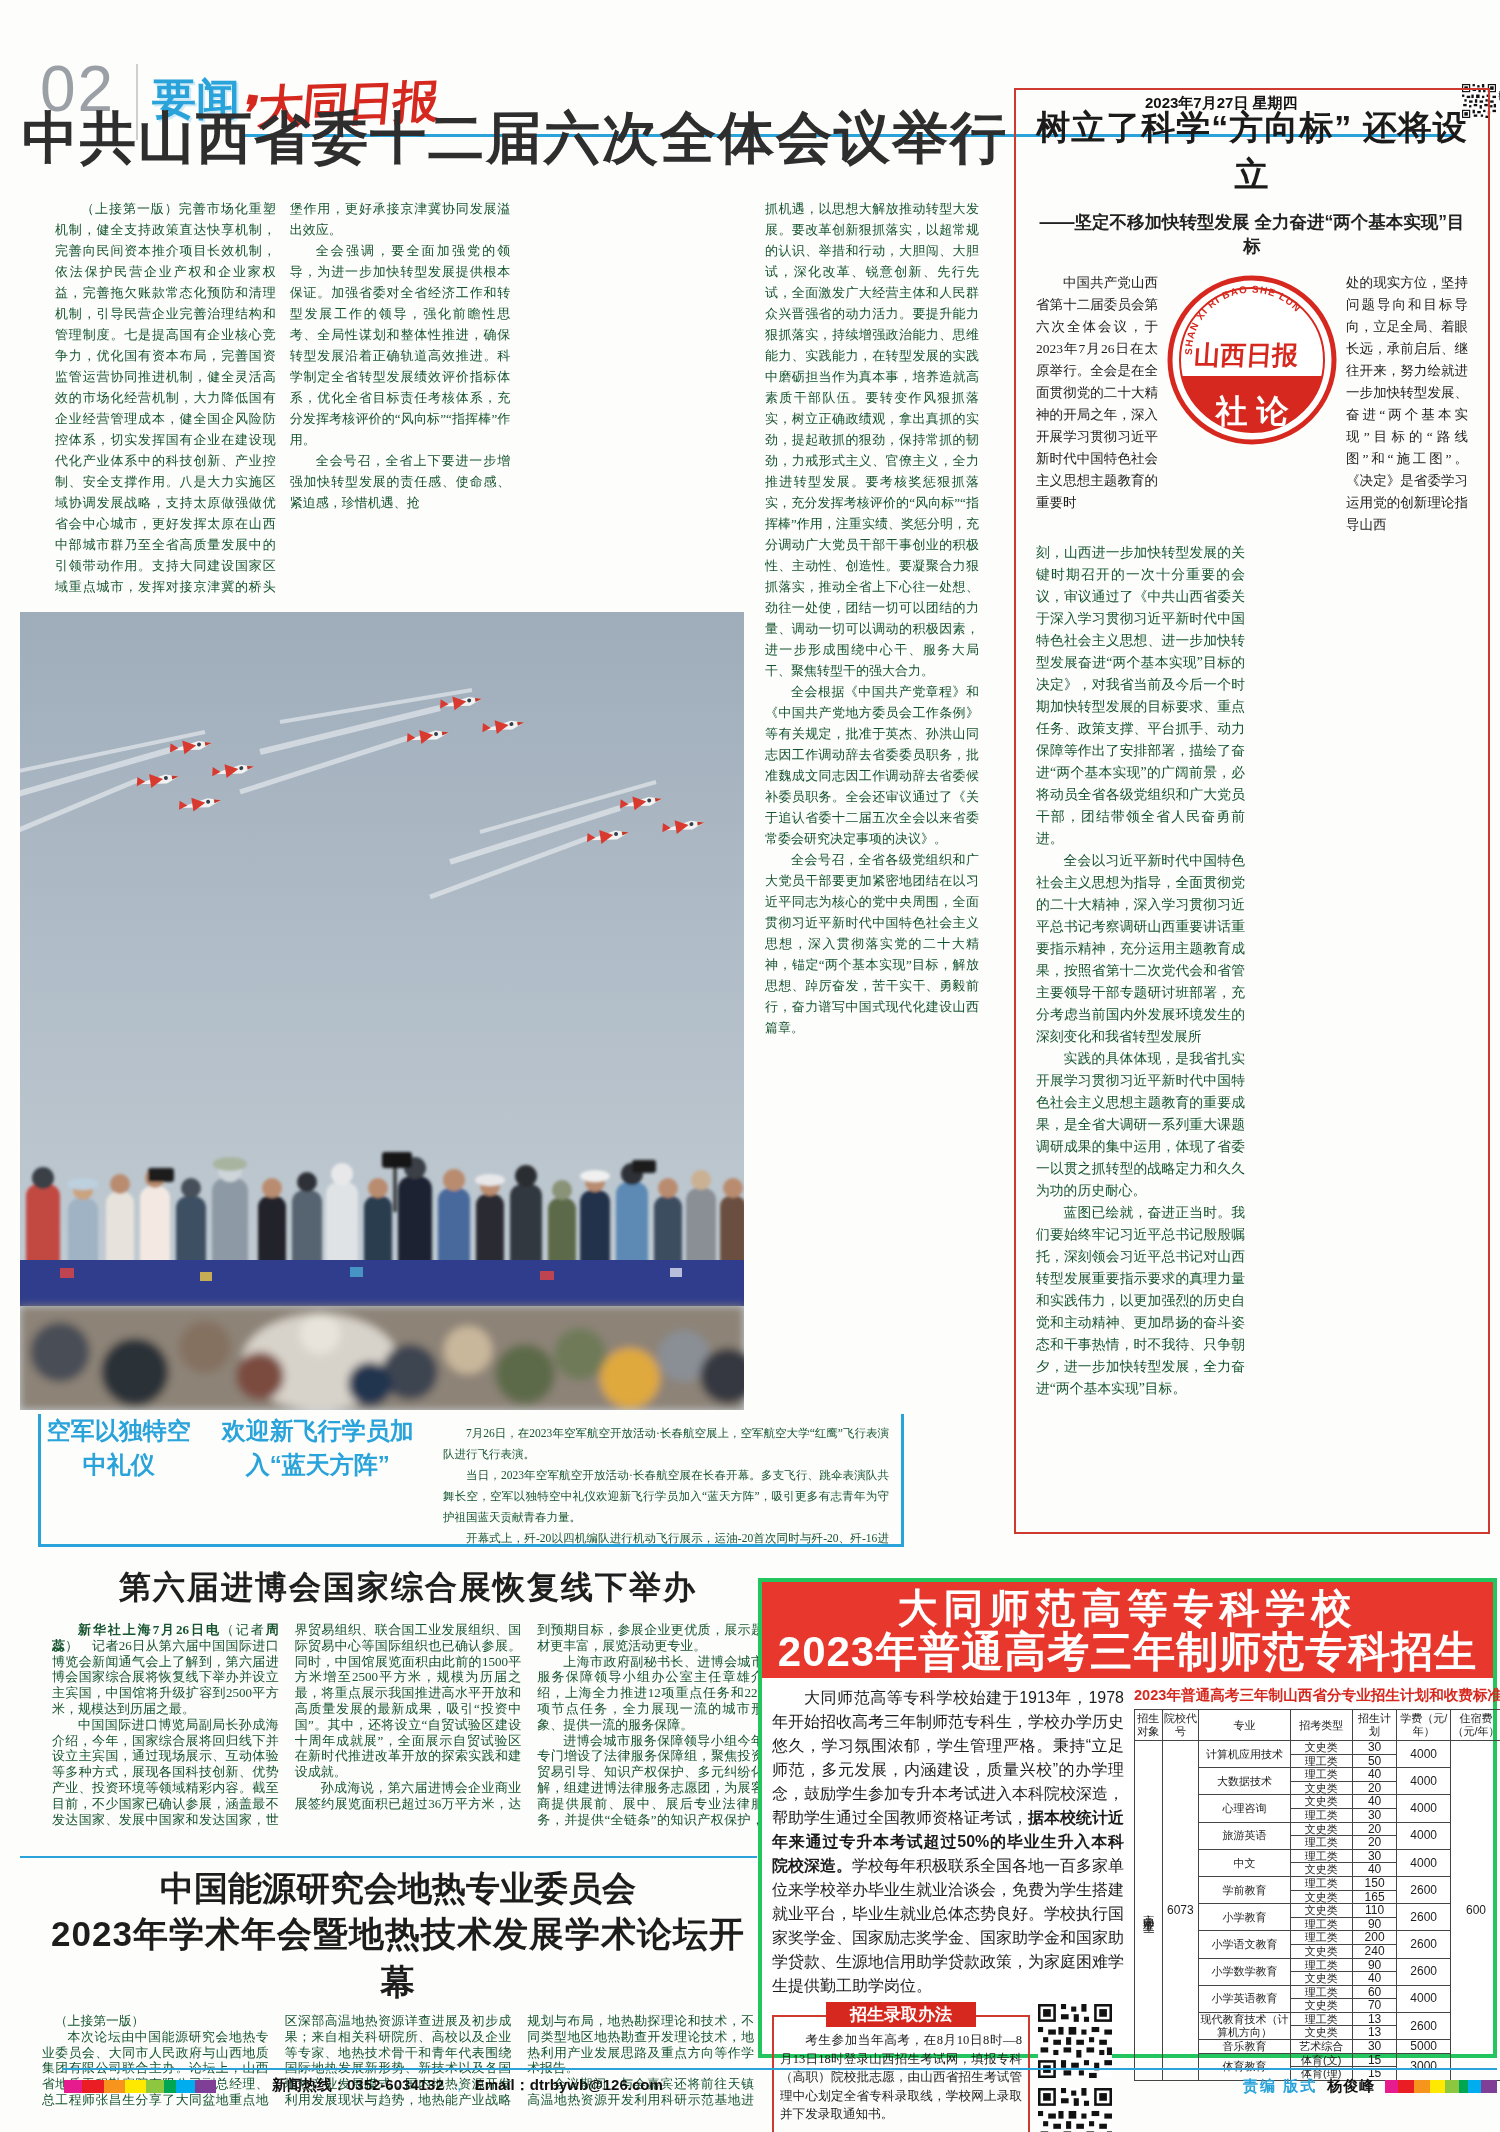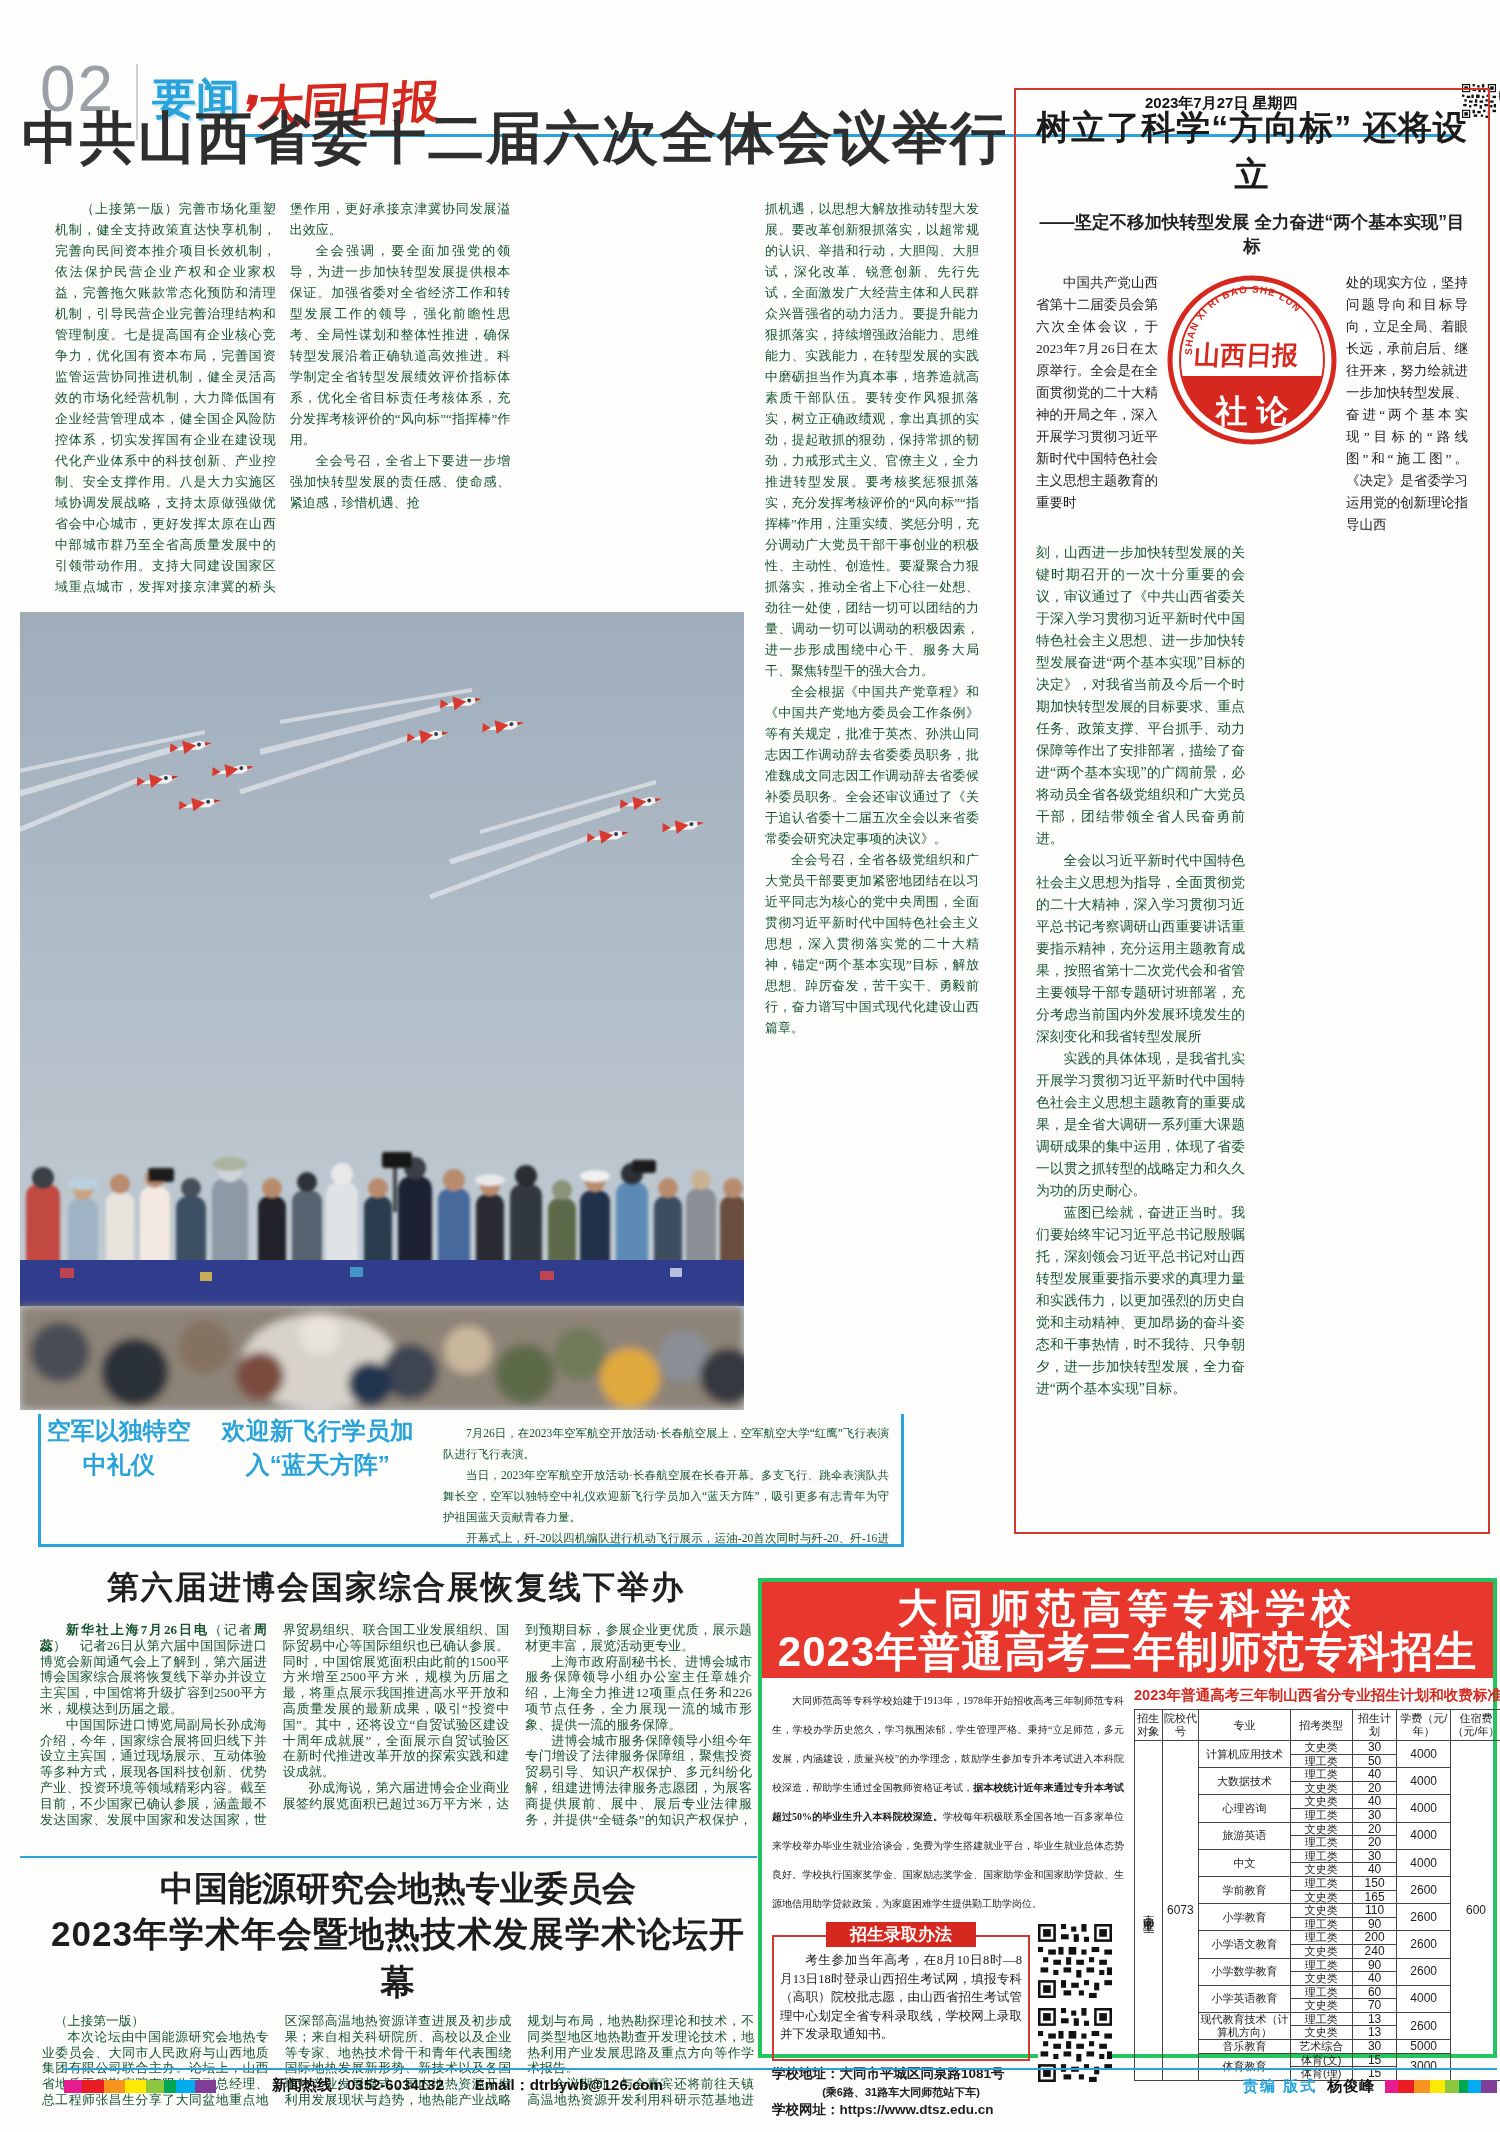--- a/index.html
+++ b/index.html
@@ -40,41 +40,41 @@
              padding:14px 20px;}
   #ed-headline{font-size:34px;font-weight:bold;text-align:center;line-height:47px;color:#1b1b1b;letter-spacing:1px;}
   #ed-subtitle{font-size:17.5px;font-weight:bold;text-align:center;margin-top:12px;color:#222;}
   #ed-stamp-row{display:flex;margin-top:14px;gap:6px;}
   .flank{width:124px;font-family:"Liberation Serif","DejaVu Serif",serif;font-size:13.5px;line-height:22px;
          text-align:justify;}
   #ed-stamp{width:176px;height:176px;flex:0 0 176px;}
   #ed-body{margin-top:6px;height:1010px;column-count:2;column-gap:14px;column-fill:auto;font-size:13.8px;
            line-height:22px;overflow:hidden;}
   
-  #expo{left:40px;top:1566px;width:712px;}
+  #expo{left:52px;top:1566px;width:712px;}
   #expo h2{margin:0 0 12px 0;text-align:center;font-size:32px;color:#1f1f1f;letter-spacing:2px;}
   .cols3{column-count:3;column-gap:16px;}
   #expo-body{height:212px;font-size:13px;line-height:15.8px;overflow:hidden;column-fill:auto;}
   #expo-body p{margin:0;text-indent:2em;}
   #divider-mid{left:20px;top:1856px;width:737px;height:2px;background:#29a3da;}
   #geo{left:42px;top:1866px;width:712px;}
   #geo .h1,#geo .h2{text-align:center;font-weight:bold;color:#1d1d1d;}
   #geo .h1{font-size:34px;line-height:44px;}
   #geo .h2{font-size:35px;line-height:48px;letter-spacing:1px;}
   #geo-body{margin-top:8px;height:100px;font-size:12.8px;line-height:15.8px;overflow:hidden;column-fill:auto;}
   #geo-body p{margin:0;text-indent:2em;}
   #geo-body p.note{text-indent:1em;}
   
   #ad{left:758px;top:1578px;width:739px;height:480px;border:4px solid #22c55e;box-sizing:border-box;background:#fff;}
   #ad-banner{height:92px;background:#e8382d;color:#fff;text-align:center;padding-top:4px;}
   #ad-banner .l1{font-size:40px;font-weight:bold;letter-spacing:6px;line-height:44px;}
   #ad-banner .l2{font-size:42px;font-weight:bold;letter-spacing:1px;line-height:44px;}
   #ad-content{display:flex;padding:6px 8px 0 10px;gap:10px;}
   #ad-left{flex:0 0 352px;}
-  #ad-intro{font-family:Liberation Serif, serif;font-size:10px;line-height:29px;text-align:justify;
+  #ad-intro{font-family:Liberation Sans, sans-serif;font-size:16px;line-height:24px;text-align:justify;
             text-indent:2em;margin:2px 0 4px 0;}
   #ad-row{display:flex;gap:8px;}
   #adm{flex:0 0 258px;}
   #adm-badge{width:150px;margin:0 auto;background:#d6281e;color:#fff;font-weight:bold;font-size:17px;text-align:center;
              padding:1px 0;position:relative;z-index:2;}
   #adm-box{border:2px solid #cf3a30;margin-top:-12px;padding:14px 6px 15px 6px;font-size:12.6px;line-height:18.5px;
            text-align:justify;text-indent:2em;font-family:"Liberation Serif","DejaVu Serif",serif;}
   #adm-addr{margin-top:4px;font-weight:bold;font-size:13.5px;line-height:18px;}
   #adm-addr .small{font-size:11px;text-align:center;}
   #ad-qrs{display:flex;flex-direction:column;gap:10px;padding-top:2px;}

